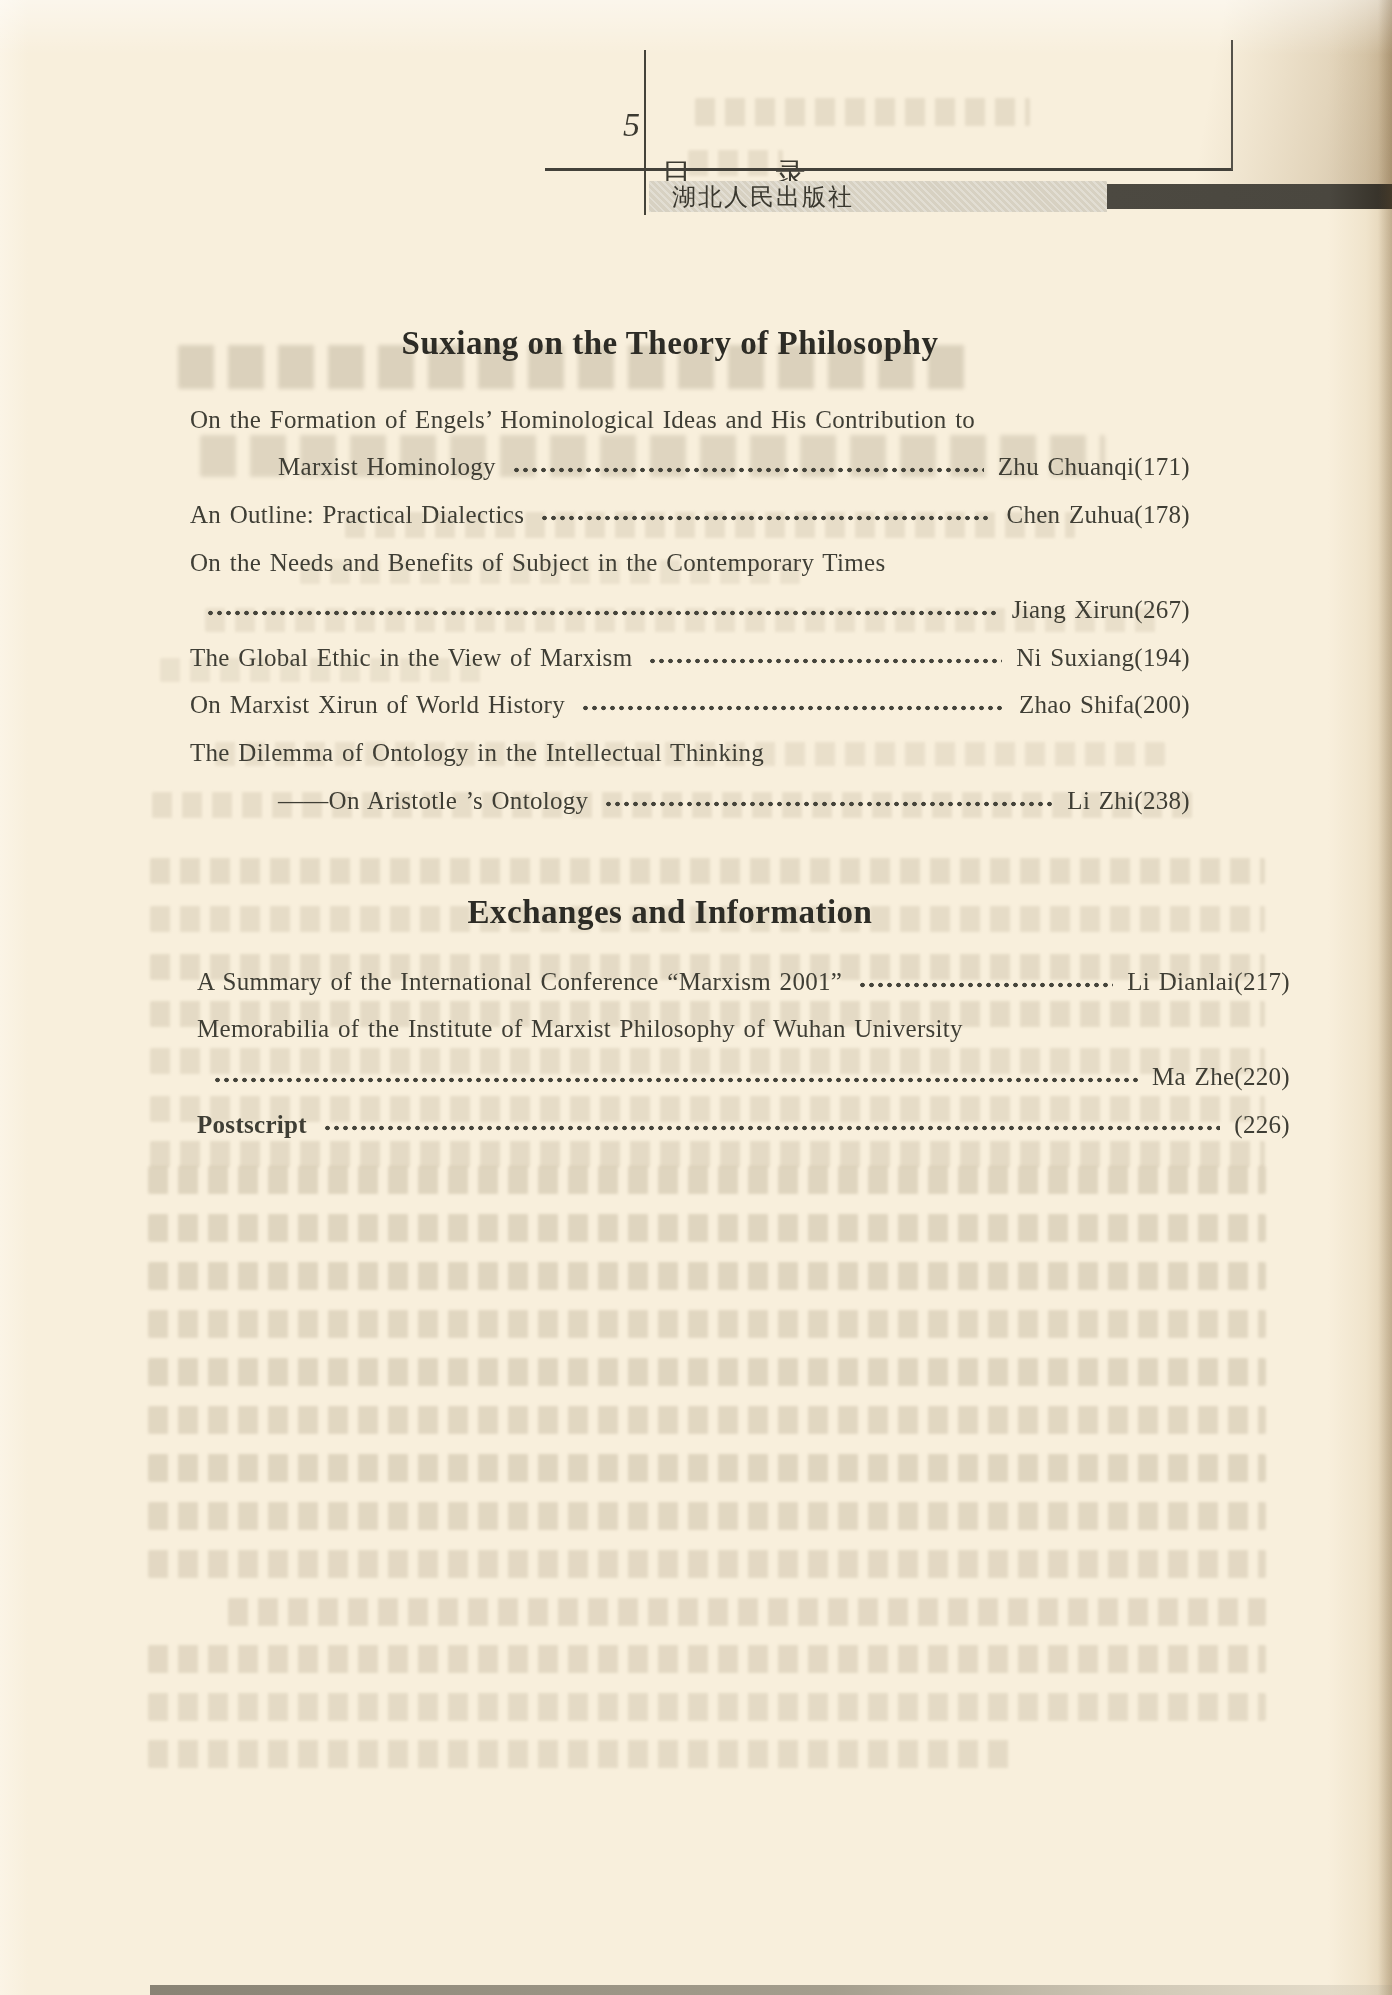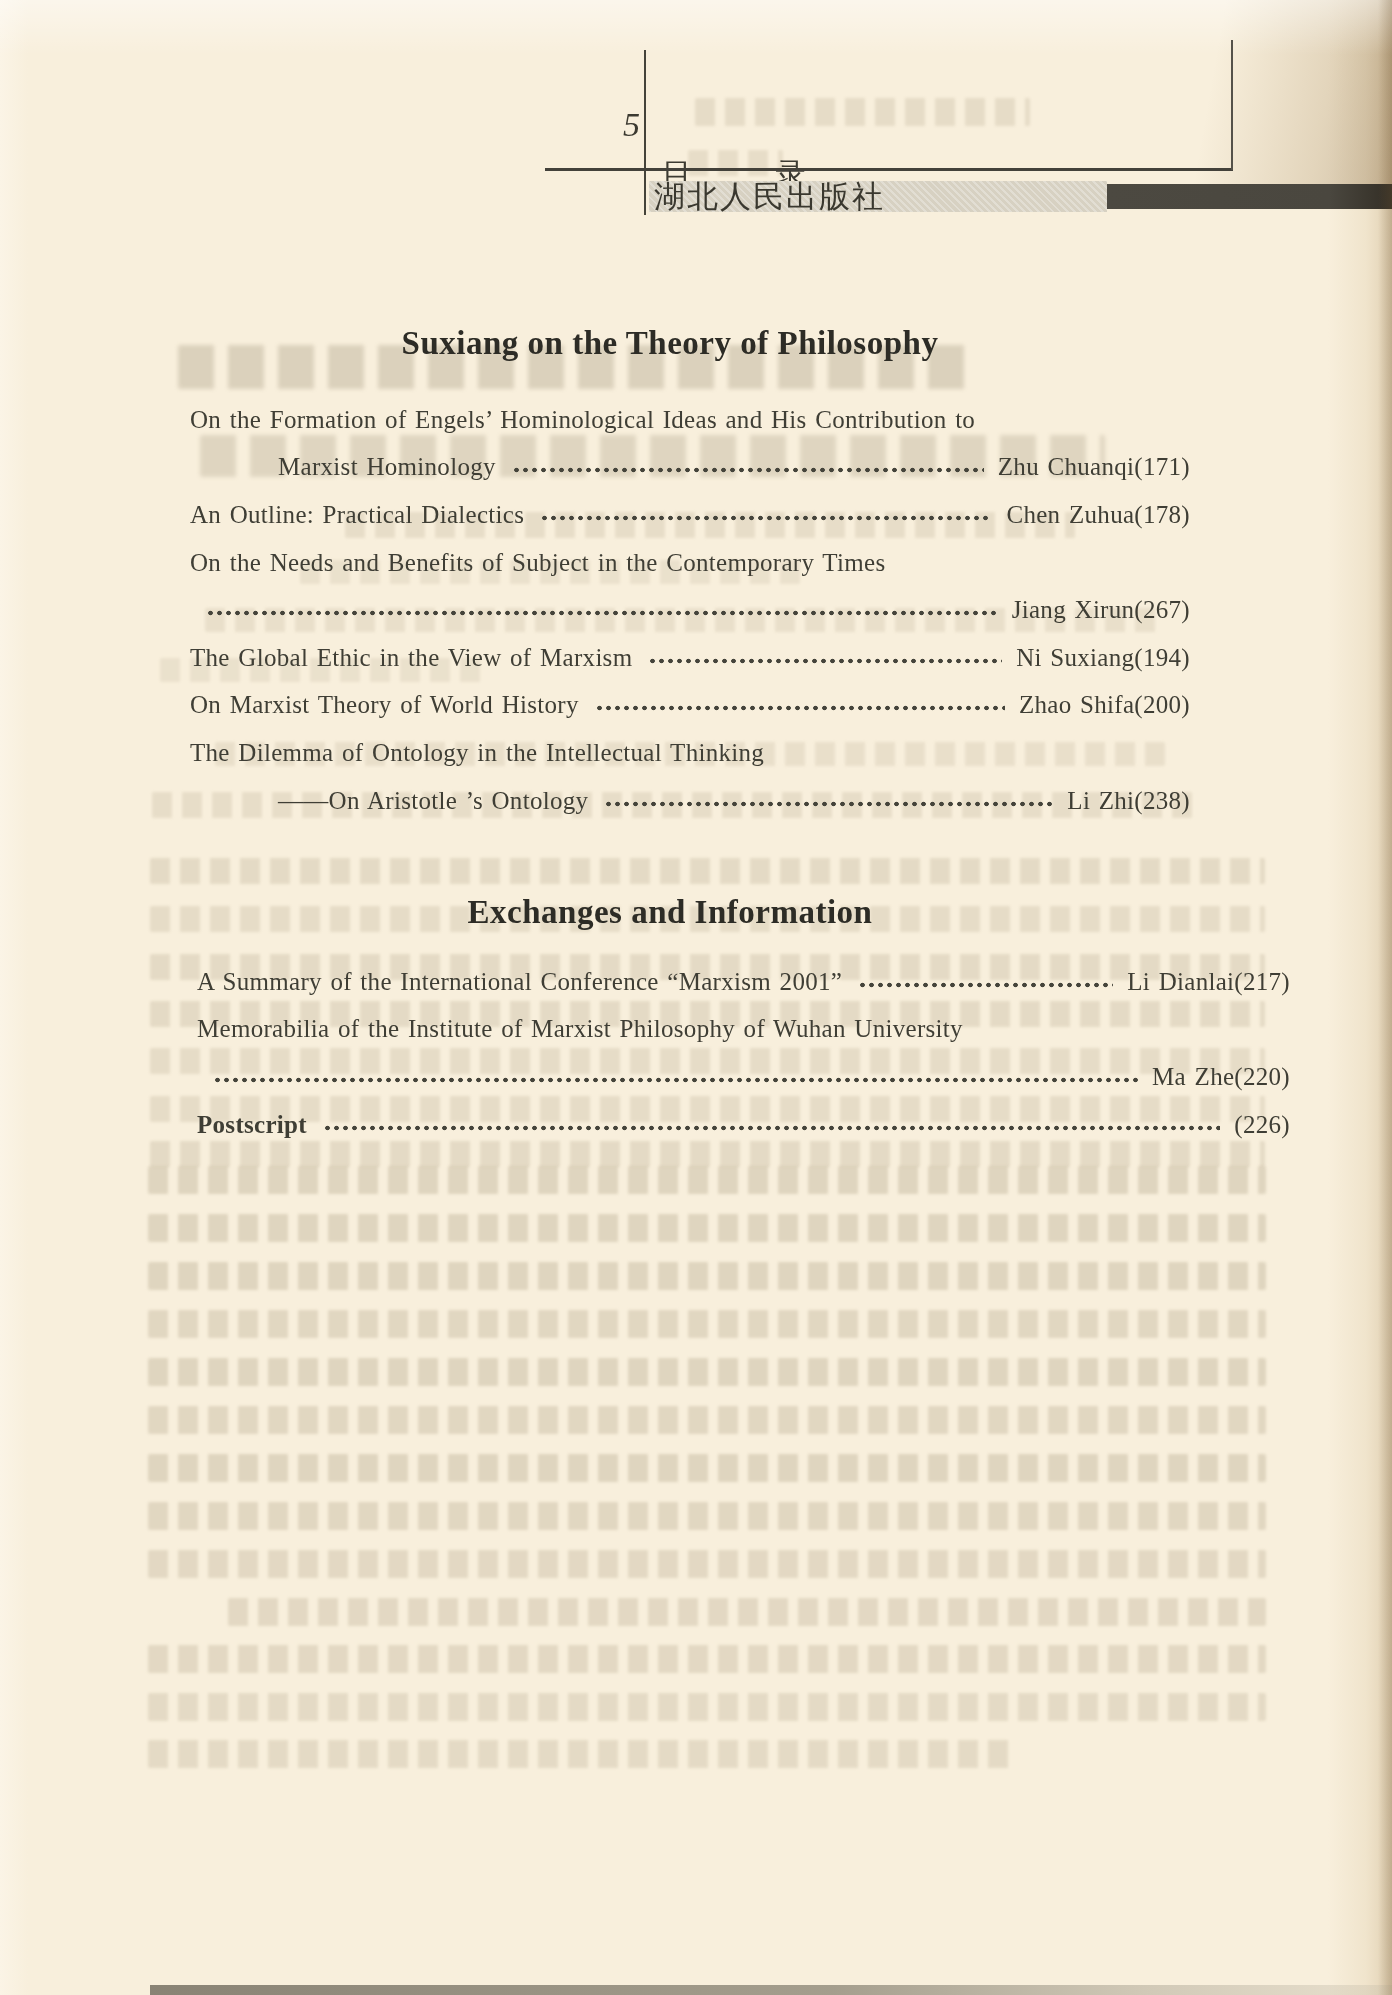--- a/index.html
+++ b/index.html
@@ -28,21 +28,21 @@
     letter-spacing:38px;white-space:nowrap;z-index:4;margin-top:44px;
   }
   .hdr-hline{position:absolute;left:545px;top:168px;width:688px;height:3px;background:#43413a;z-index:4;}
   .hdr-vline2{position:absolute;left:1231px;top:40px;width:2px;height:130px;background:#55524a;z-index:4;}
   .pub-bar{
     position:absolute;left:649px;top:181px;width:458px;height:31px;z-index:4;
     background:#d7d1c2;
     background-image:repeating-linear-gradient(45deg,rgba(255,255,255,.28) 0 2px,rgba(0,0,0,0) 2px 5px);
     display:flex;align-items:center;
   }
-  .pub-bar span{font-size:31px;color:#3a382f;letter-spacing:2px;padding-left:5px;white-space:nowrap;}
+  .pub-bar span{font-size:24px;color:#3a382f;letter-spacing:2px;padding-left:23px;white-space:nowrap;}
   .dark-bar{
     position:absolute;left:1107px;top:184px;width:285px;height:25px;z-index:5;
     background:linear-gradient(90deg,#4c4941 0%,#4a473f 78%,#332e25 100%);
   }
   .tr-wedge{
     position:absolute;left:1140px;top:0;width:252px;height:185px;z-index:2;
     background:linear-gradient(100deg,rgba(0,0,0,0) 30%,rgba(150,118,70,.22) 72%,rgba(120,90,50,.34) 100%);
     pointer-events:none;
   }
   .right-edge{
@@ -158,21 +158,21 @@
       <div class="row">
         <span class="leader"></span>
         <span class="rauthor">Jiang Xirun(267)</span>
       </div>
       <div class="row">
         <span class="rtext">The Global Ethic in the View of Marxism</span>
         <span class="leader"></span>
         <span class="rauthor">Ni Suxiang(194)</span>
       </div>
       <div class="row">
-        <span class="rtext">On Marxist Theory of World History</span>
+        <span class="rtext">On Marxist Xirun of World History</span>
         <span class="leader"></span>
         <span class="rauthor">Zhao Shifa(200)</span>
       </div>
       <div class="row">
         <span class="rtext">The Dilemma of Ontology in the Intellectual Thinking</span>
       </div>
       <div class="row indent">
         <span class="rtext">——On Aristotle ’s Ontology</span>
         <span class="leader"></span>
         <span class="rauthor">Li Zhi(238)</span>

